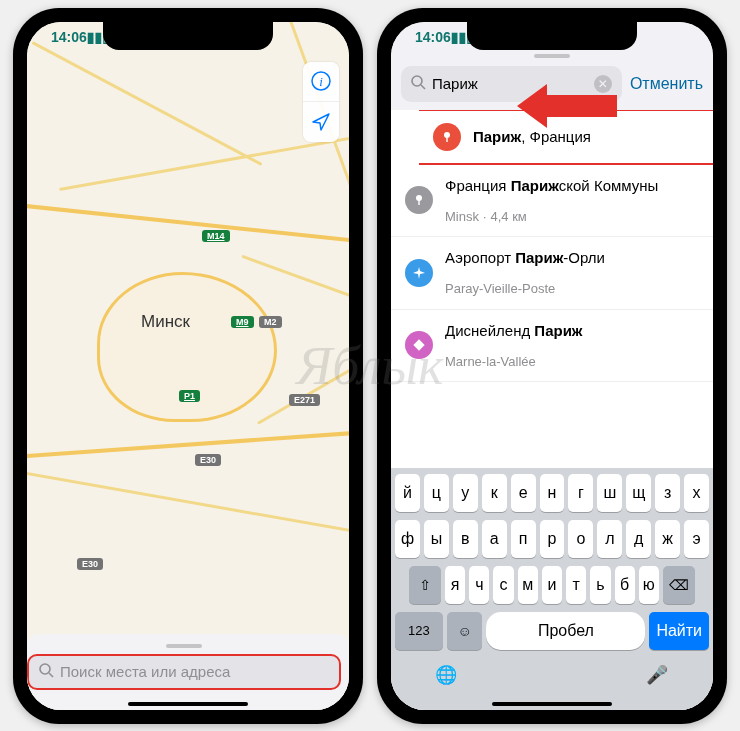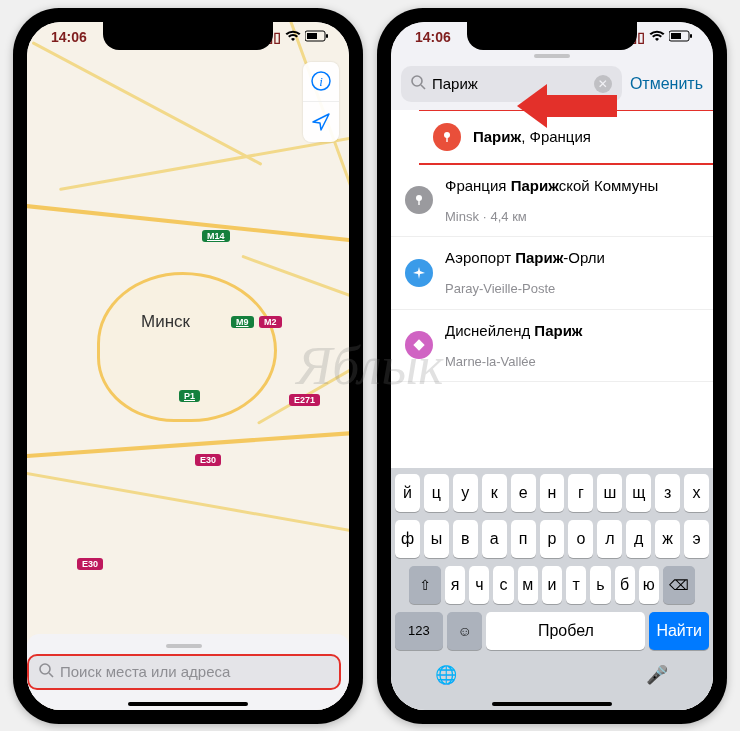--- a/index.html
+++ b/index.html
@@ -43,26 +43,25 @@
     border-bottom-right-radius: 16px;
     z-index: 50;
   }
   .status-bar {
     position: absolute;
     top: 0;
     left: 0;
     right: 0;
     height: 30px;
     display: flex;
-    justify-content: space-between;
     align-items: center;
     padding: 0 16px;
     font-size: 14px;
     font-weight: 600;
-    color: #7f1d1d;
+    color: #0f766e;
     z-index: 40;
   }
   .status-left { padding-left: 8px; }
   .status-right { display: flex; gap: 4px; align-items: center; padding-right: 4px;}
 
   
   .map-bg {
     position: absolute; inset: 0;
     background: #f7f2e8;
   }
@@ -83,21 +82,21 @@
   }
   .route-badge {
     position: absolute;
     font-size: 9px;
     font-weight: 600;
     color: #fff;
     padding: 1px 5px;
     border-radius: 3px;
   }
   .badge-blue { background: #15803d; text-decoration: underline; }
-  .badge-green { background: #be185d; }
+  .badge-green { background: #737373; }
 
   .map-btns {
     position: absolute;
     top: 40px; right: 10px;
     width: 36px;
     background: rgba(255,255,255,.92);
     border-radius: 8px;
     box-shadow: 0 0 2px rgba(0,0,0,.15);
     overflow: hidden;
     z-index: 30;
@@ -208,21 +207,21 @@
     border-radius: 5px;
     height: 38px;
     display: flex;
     justify-content: center;
     align-items: center;
     font-size: 16px;
     box-shadow: 0 1px 0 rgba(0,0,0,.25);
     color: #000;
   }
   .key.fn { background: #acb2bc; font-size: 14px; }
-  .key.space { flex: 4; }
+  .key.space { flex: 4; border-radius: 15px; }
   .key.find { flex: 1.5; background: #007aff; color: #fff; }
   .krow2 { padding: 0 14px; }
   .toolbar-row { display: flex; justify-content: space-between; padding: 6px 40px 0; color: #50555c; font-size: 18px;}
 
   .arrow-annot {
     position: absolute;
     top: 62px;
     left: 126px;
     z-index: 60;
     display: flex;

